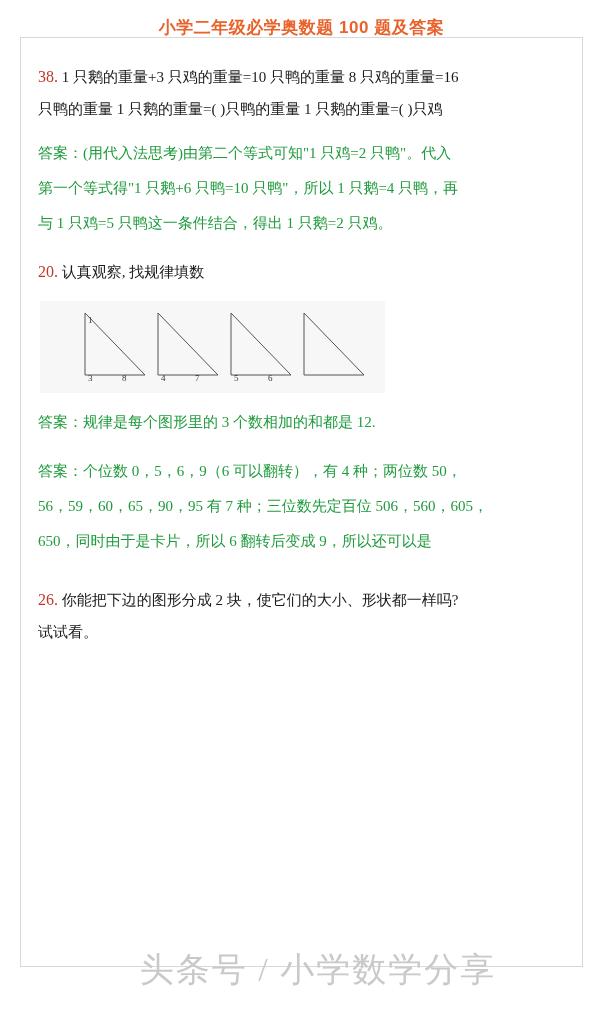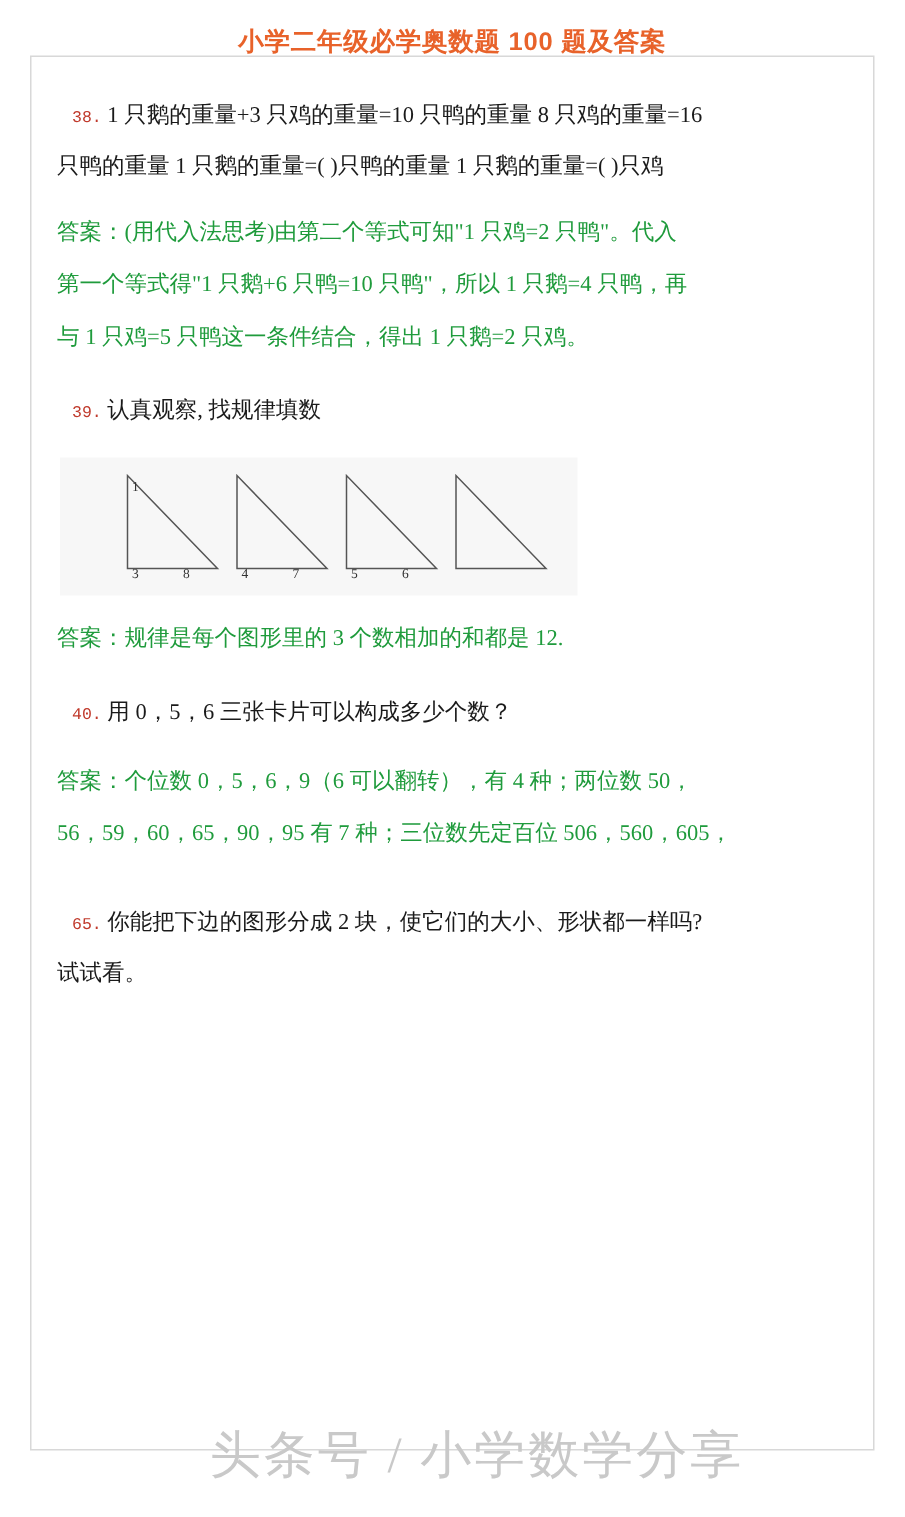--- a/index.html
+++ b/index.html
@@ -42,23 +42,22 @@
     box-sizing: border-box;
   }
   .content {
     position: absolute;
     left: 38px;
     top: 62px;
     width: 530px;
   }
   .qnum {
     color: #c0392b;
-    font-family: Liberation Mono, monospace;
-    font-size: 11px;
-    margin-left: 10px;
+    font-family: Liberation Serif, serif;
+    font-size: 16px;
   }
   .qline {
     font-size: 15px;
     line-height: 30px;
     color: #1a1a1a;
     margin-bottom: 2px;
   }
   .qbody {
     display: inline;
   }
@@ -117,21 +116,21 @@
         <span class="qbody">1 只鹅的重量+3 只鸡的重量=10 只鸭的重量  8 只鸡的重量=16</span>
       </div>
       <div class="qline">只鸭的重量  1 只鹅的重量=( )只鸭的重量  1 只鹅的重量=( )只鸡</div>
       <div class="ans">答案：(用代入法思考)由第二个等式可知"1 只鸡=2 只鸭"。代入</div>
       <div class="ans" style="margin-top:0">第一个等式得"1 只鹅+6 只鸭=10 只鸭"，所以 1 只鹅=4 只鸭，再</div>
       <div class="ans" style="margin-top:0">与 1 只鸡=5 只鸭这一条件结合，得出 1 只鹅=2 只鸡。</div>
     </div>
 
     <div class="block">
       <div class="qline" style="margin-top:18px">
-        <span class="qnum">39.</span>
+        <span class="qnum">20.</span>
         <span class="qbody">认真观察, 找规律填数</span>
       </div>
 
       <div class="figure-box">
         <svg width="345" height="92" viewBox="0 0 345 92">
 
           <polygon points="45,12 45,74 105,74" fill="none" stroke="#555" stroke-width="1"></polygon>
 
           <polygon points="118,12 118,74 178,74" fill="none" stroke="#555" stroke-width="1"></polygon>
 
@@ -147,32 +146,29 @@
         <span class="lbl" style="left:155px; top:72px;">7</span>
 
         <span class="lbl" style="left:194px; top:72px;">5</span>
         <span class="lbl" style="left:228px; top:72px;">6</span>
       </div>
 
       <div class="ans">答案：规律是每个图形里的 3 个数相加的和都是 12.</div>
     </div>
 
     <div class="block">
-      <div class="qline" style="margin-top:14px">
-        <span class="qnum">40.</span>
-        <span class="qbody">用 0，5，6 三张卡片可以构成多少个数？</span>
-      </div>
       <div class="ans">答案：个位数 0，5，6，9（6 可以翻转），有 4 种；两位数 50，</div>
       <div class="ans" style="margin-top:0">56，59，60，65，90，95 有 7 种；三位数先定百位 506，560，605，</div>
+      <div class="ans" style="margin-top:0">650，同时由于是卡片，所以 6 翻转后变成 9，所以还可以是</div>
     </div>
 
     <div class="block">
       <div class="spacer-41"></div>
       <div class="qline">
-        <span class="qnum">65.</span>
+        <span class="qnum">26.</span>
         <span class="qbody">你能把下边的图形分成 2 块，使它们的大小、形状都一样吗?</span>
       </div>
       <div class="qline">试试看。</div>
     </div>
 
   </div>
 
   <div class="watermark">头条号 / 小学数学分享</div>
 
 </div>

